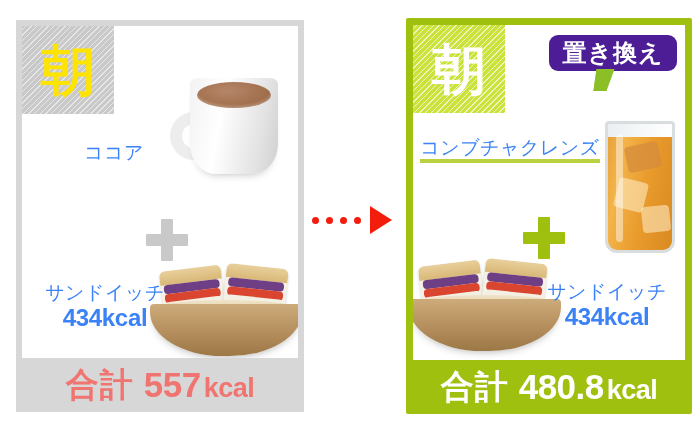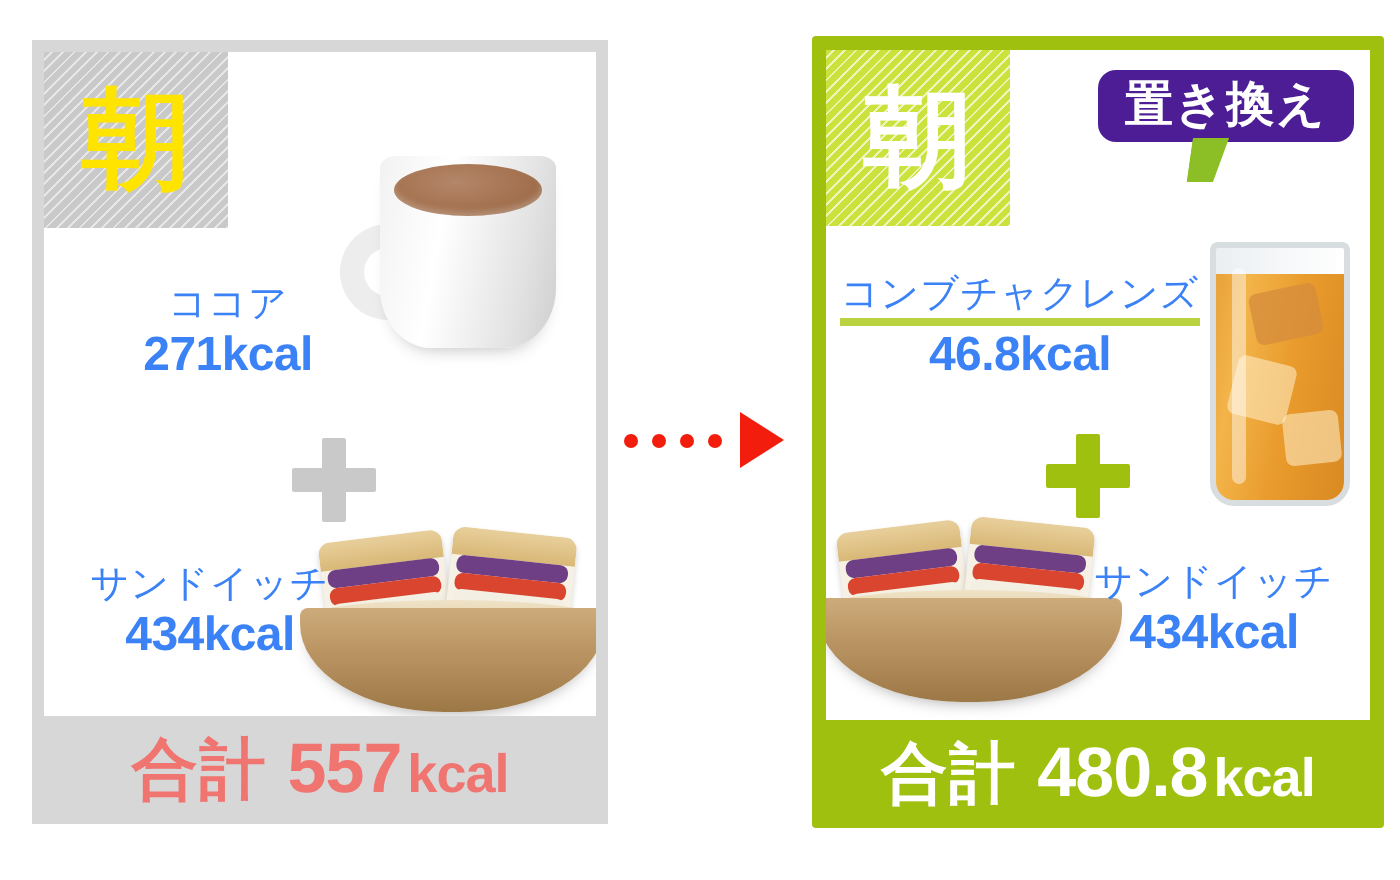--- a/index.html
+++ b/index.html
@@ -315,21 +315,20 @@
 
     <div class="art mug" style="left:152px; top:42px;">
       <div class="handle"></div>
       <div class="cup"></div>
       <div class="liquid"></div>
     </div>
 
     <div class="row" style="left:22px; top:116px; width:140px;">
       <div class="label-block" style="width:140px;">
         <div class="item-name">ココア</div>
-        <div class="item-kcal">271kcal</div>
       </div>
     </div>
 
     <div class="plus plus-gray"></div>
 
     <div class="art basket" style="left:128px; top:232px;">
       <div class="wrap-piece left">
         <div class="bread"></div>
         <div class="veg v-purple"></div>
         <div class="veg v-red"></div>
@@ -390,21 +389,20 @@
         <div class="ice1"></div>
         <div class="ice2"></div>
         <div class="ice3"></div>
         <div class="shine"></div>
       </div>
     </div>
 
     <div class="row" style="left:4px; top:112px; width:186px;">
       <div class="label-block" style="width:186px;">
         <div class="item-name underlined">コンブチャクレンズ</div>
-        <div class="item-kcal">46.8kcal</div>
       </div>
     </div>
 
     <div class="plus plus-green"></div>
 
     <div class="art basket" style="left:-4px; top:228px;">
       <div class="wrap-piece left">
         <div class="bread"></div>
         <div class="veg v-purple"></div>
         <div class="veg v-red"></div>

